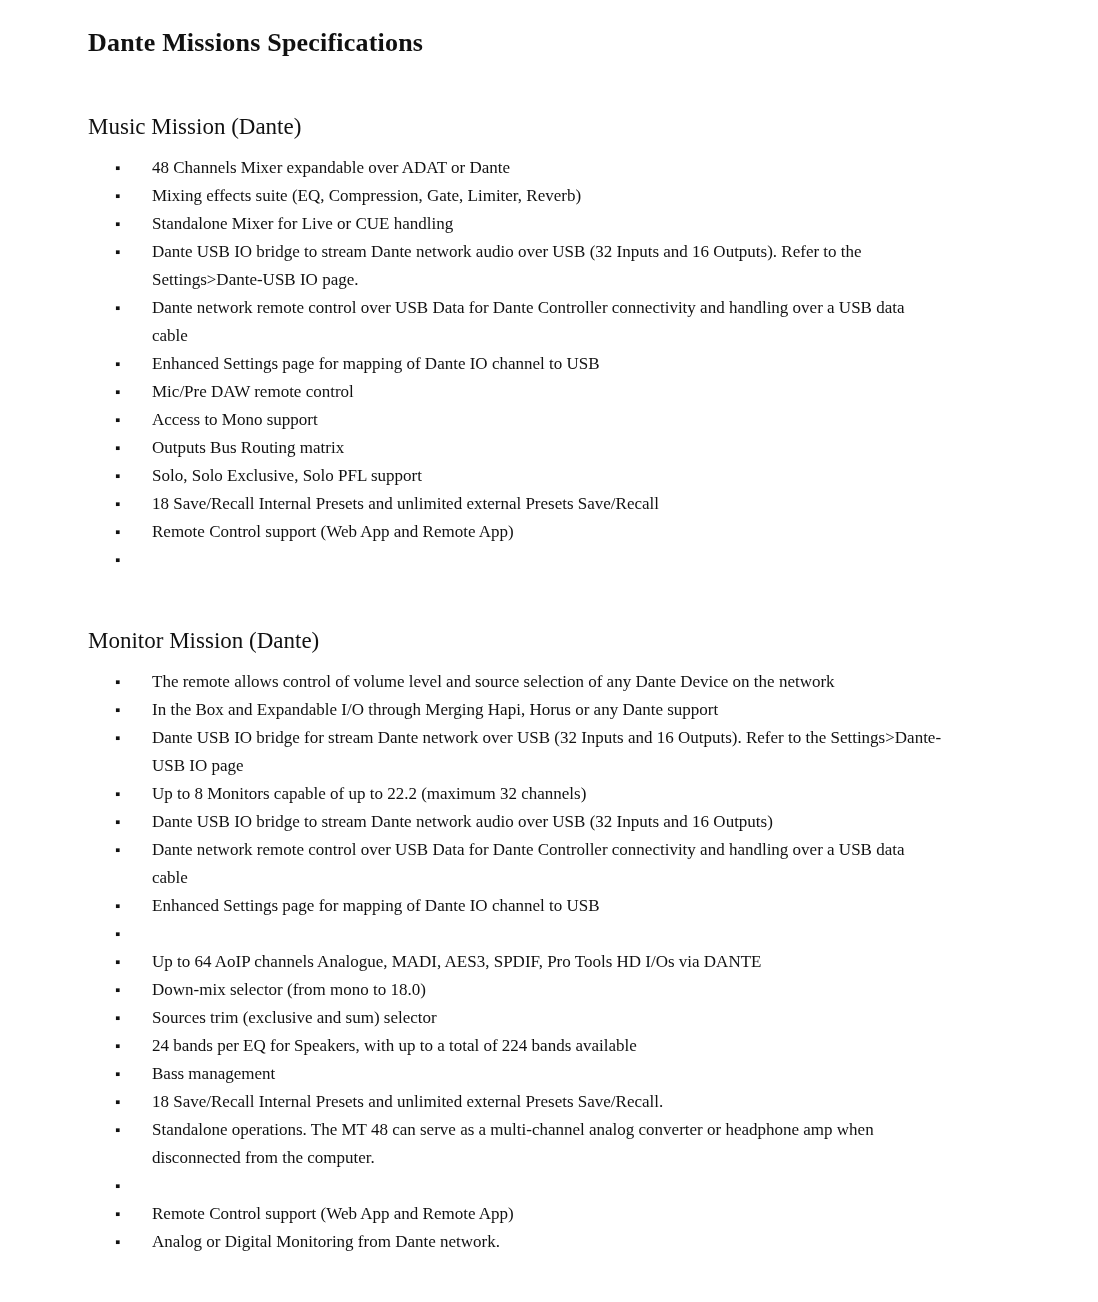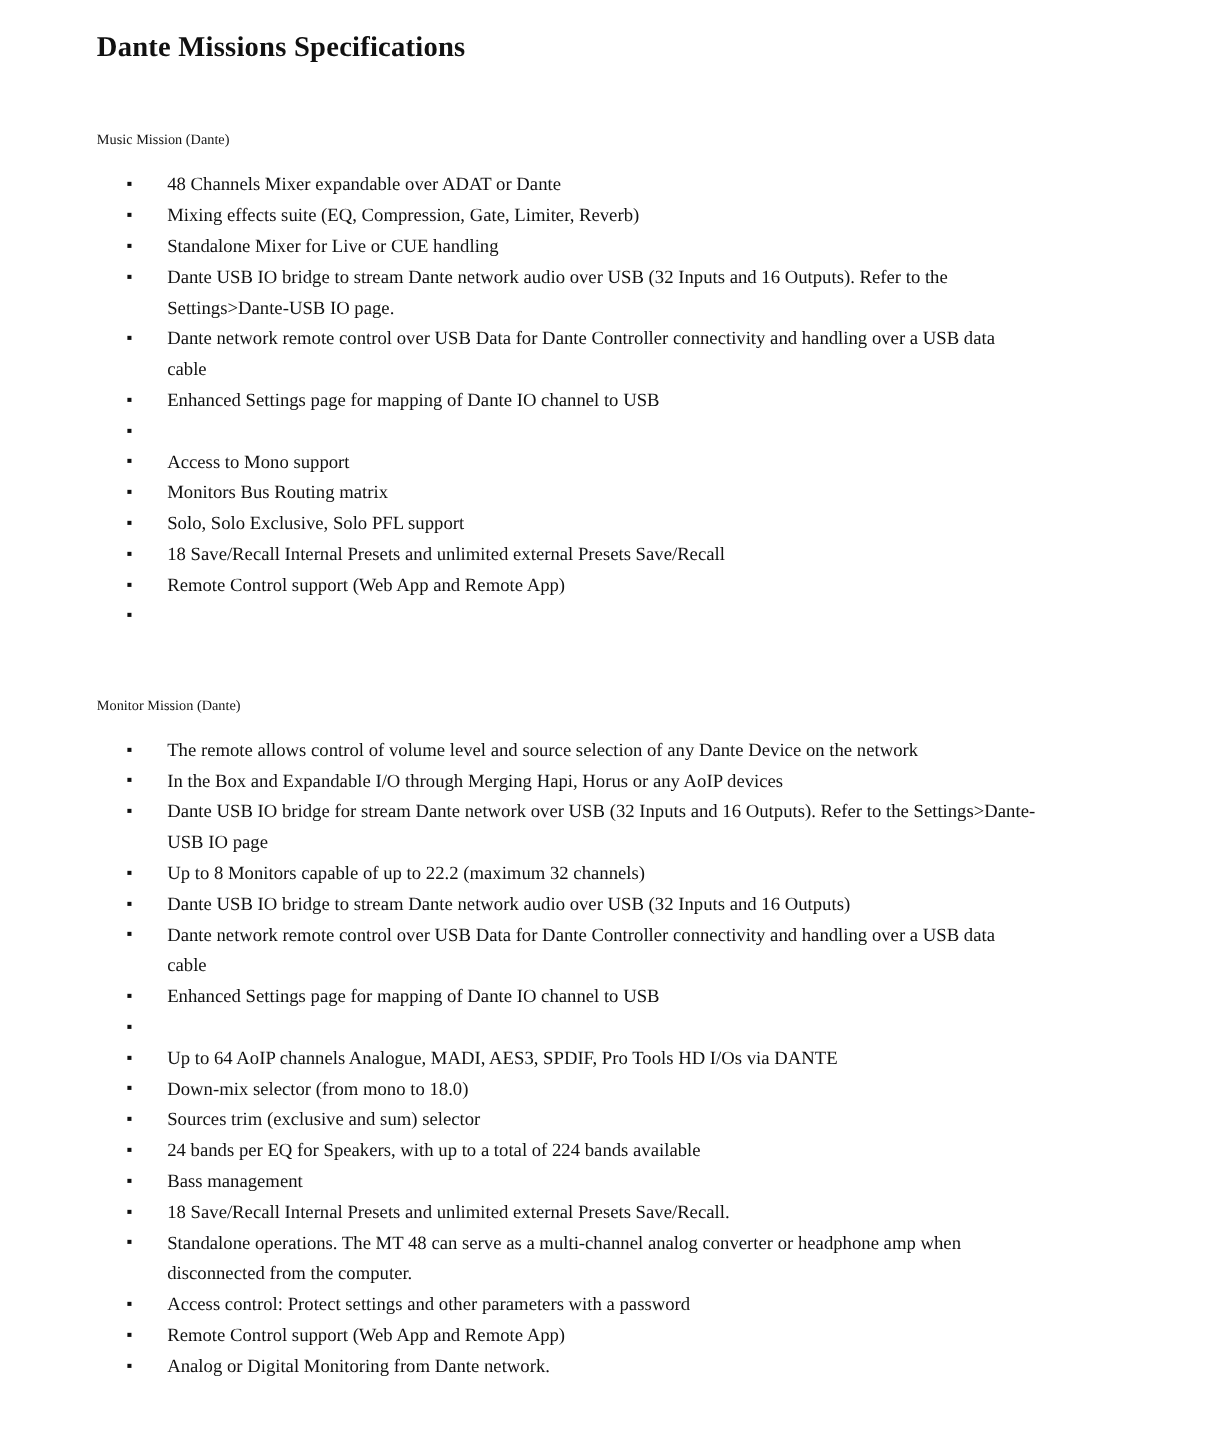--- a/index.html
+++ b/index.html
@@ -22,21 +22,21 @@
     overflow: hidden;
   }
   .doc-title {
     font-size: 26px;
     line-height: 34px;
     font-weight: bold;
     margin: 0;
     letter-spacing: 0.2px;
   }
   .section-heading {
-    font-size: 13px;
+    font-size: 23px;
     line-height: 22px;
     font-weight: normal;
     margin: 56px 0 0 0;
   }
   .bullet-list {
     list-style: none;
     margin: 16px 0 0 0;
     padding: 0 0 0 27px;
   }
   .bullet-item {
@@ -85,28 +85,29 @@
           <li class="bullet-item">
             <span class="bullet">▪</span>
             <span class="item-text">Dante network remote control over USB Data for Dante Controller connectivity and handling over a USB data cable</span>
           </li>
           <li class="bullet-item">
             <span class="bullet">▪</span>
             <span class="item-text">Enhanced Settings page for mapping of Dante IO channel to USB</span>
           </li>
           <li class="bullet-item">
             <span class="bullet">▪</span>
+            <span class="item-text">Mic/Pre DAW remote control</span>
           </li>
           <li class="bullet-item">
             <span class="bullet">▪</span>
             <span class="item-text">Access to Mono support</span>
           </li>
           <li class="bullet-item">
             <span class="bullet">▪</span>
-            <span class="item-text">Monitors Bus Routing matrix</span>
+            <span class="item-text">Outputs Bus Routing matrix</span>
           </li>
           <li class="bullet-item">
             <span class="bullet">▪</span>
             <span class="item-text">Solo, Solo Exclusive, Solo PFL support</span>
           </li>
           <li class="bullet-item">
             <span class="bullet">▪</span>
             <span class="item-text">18 Save/Recall Internal Presets and unlimited external Presets Save/Recall</span>
           </li>
           <li class="bullet-item">
@@ -120,21 +121,21 @@
       </div>
       <div class="section">
         <p class="section-heading">Monitor Mission (Dante)</p>
         <ul class="bullet-list">
           <li class="bullet-item">
             <span class="bullet">▪</span>
             <span class="item-text">The remote allows control of volume level and source selection of any Dante Device on the network</span>
           </li>
           <li class="bullet-item">
             <span class="bullet">▪</span>
-            <span class="item-text">In the Box and Expandable I/O through Merging Hapi, Horus or any AoIP devices</span>
+            <span class="item-text">In the Box and Expandable I/O through Merging Hapi, Horus or any Dante support</span>
           </li>
           <li class="bullet-item">
             <span class="bullet">▪</span>
             <span class="item-text">Dante USB IO bridge for stream Dante network over USB (32 Inputs and 16 Outputs). Refer to the Settings&gt;Dante-USB IO page</span>
           </li>
           <li class="bullet-item">
             <span class="bullet">▪</span>
             <span class="item-text">Up to 8 Monitors capable of up to 22.2 (maximum 32 channels)</span>
           </li>
           <li class="bullet-item">
@@ -175,21 +176,20 @@
           <li class="bullet-item">
             <span class="bullet">▪</span>
             <span class="item-text">18 Save/Recall Internal Presets and unlimited external Presets Save/Recall.</span>
           </li>
           <li class="bullet-item">
             <span class="bullet">▪</span>
             <span class="item-text">Standalone operations. The MT 48 can serve as a multi-channel analog converter or headphone amp when disconnected from the computer.</span>
           </li>
           <li class="bullet-item">
             <span class="bullet">▪</span>
-            <span class="item-text">Access control: Protect settings and other parameters with a password</span>
           </li>
           <li class="bullet-item">
             <span class="bullet">▪</span>
             <span class="item-text">Remote Control support (Web App and Remote App)</span>
           </li>
           <li class="bullet-item">
             <span class="bullet">▪</span>
             <span class="item-text">Analog or Digital Monitoring from Dante network.</span>
           </li>
         </ul>

